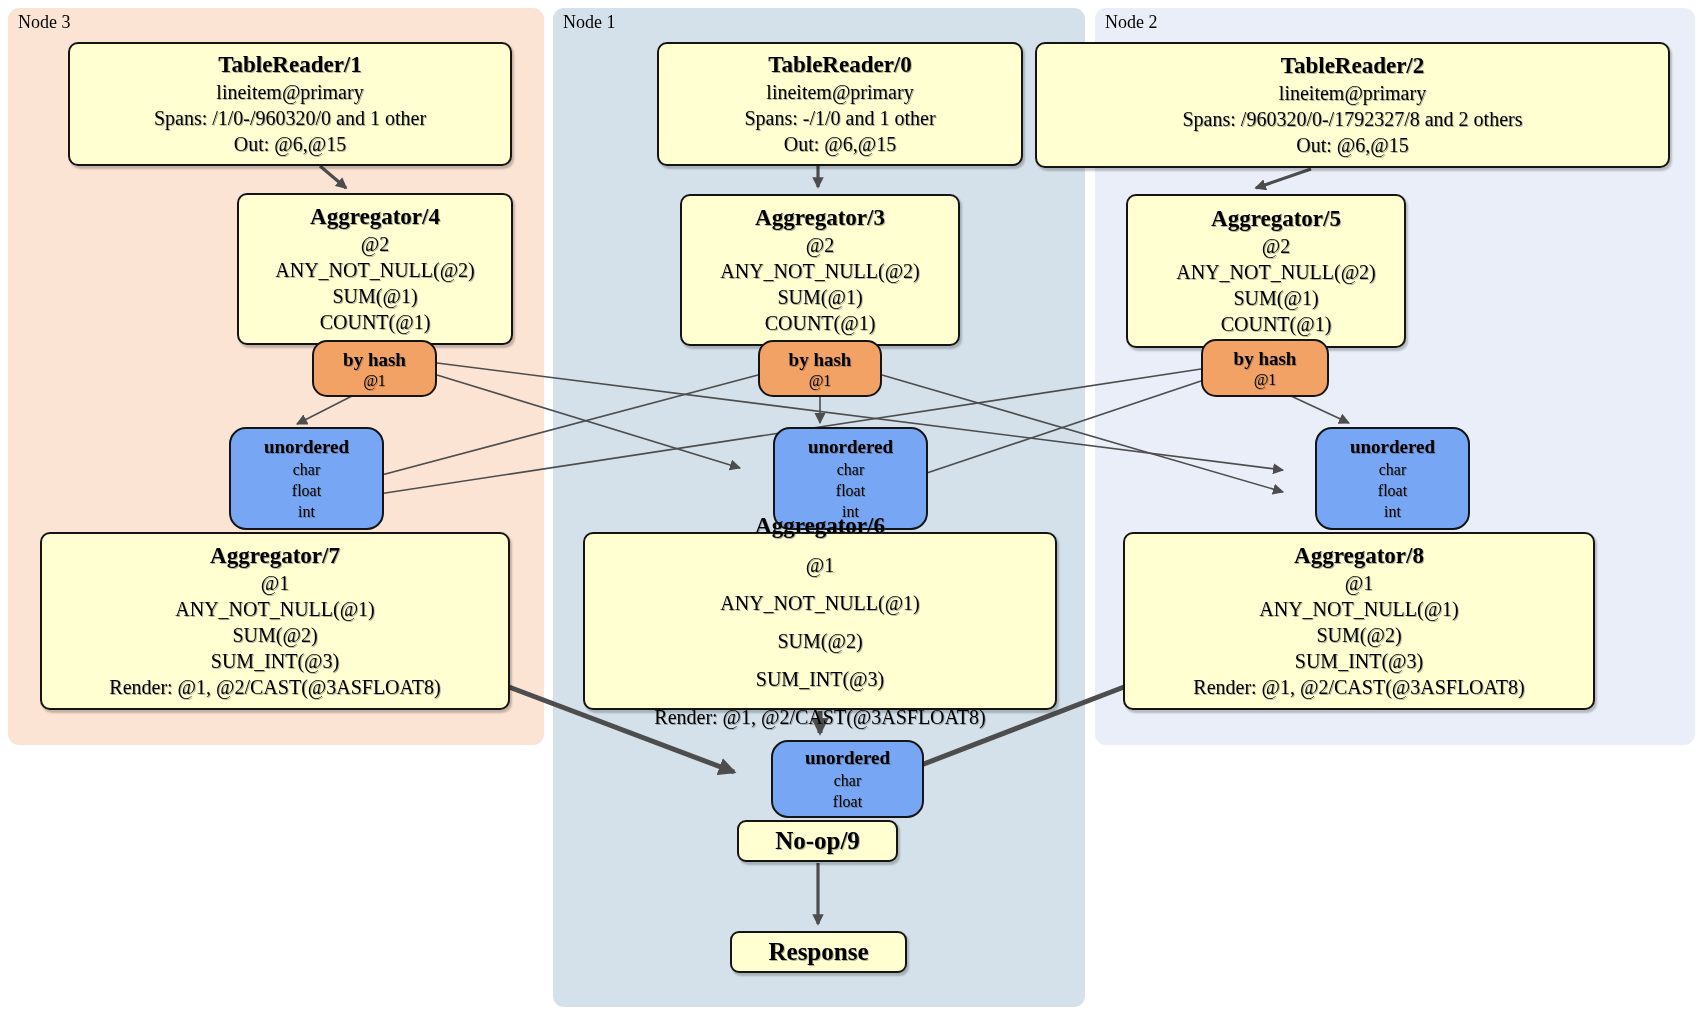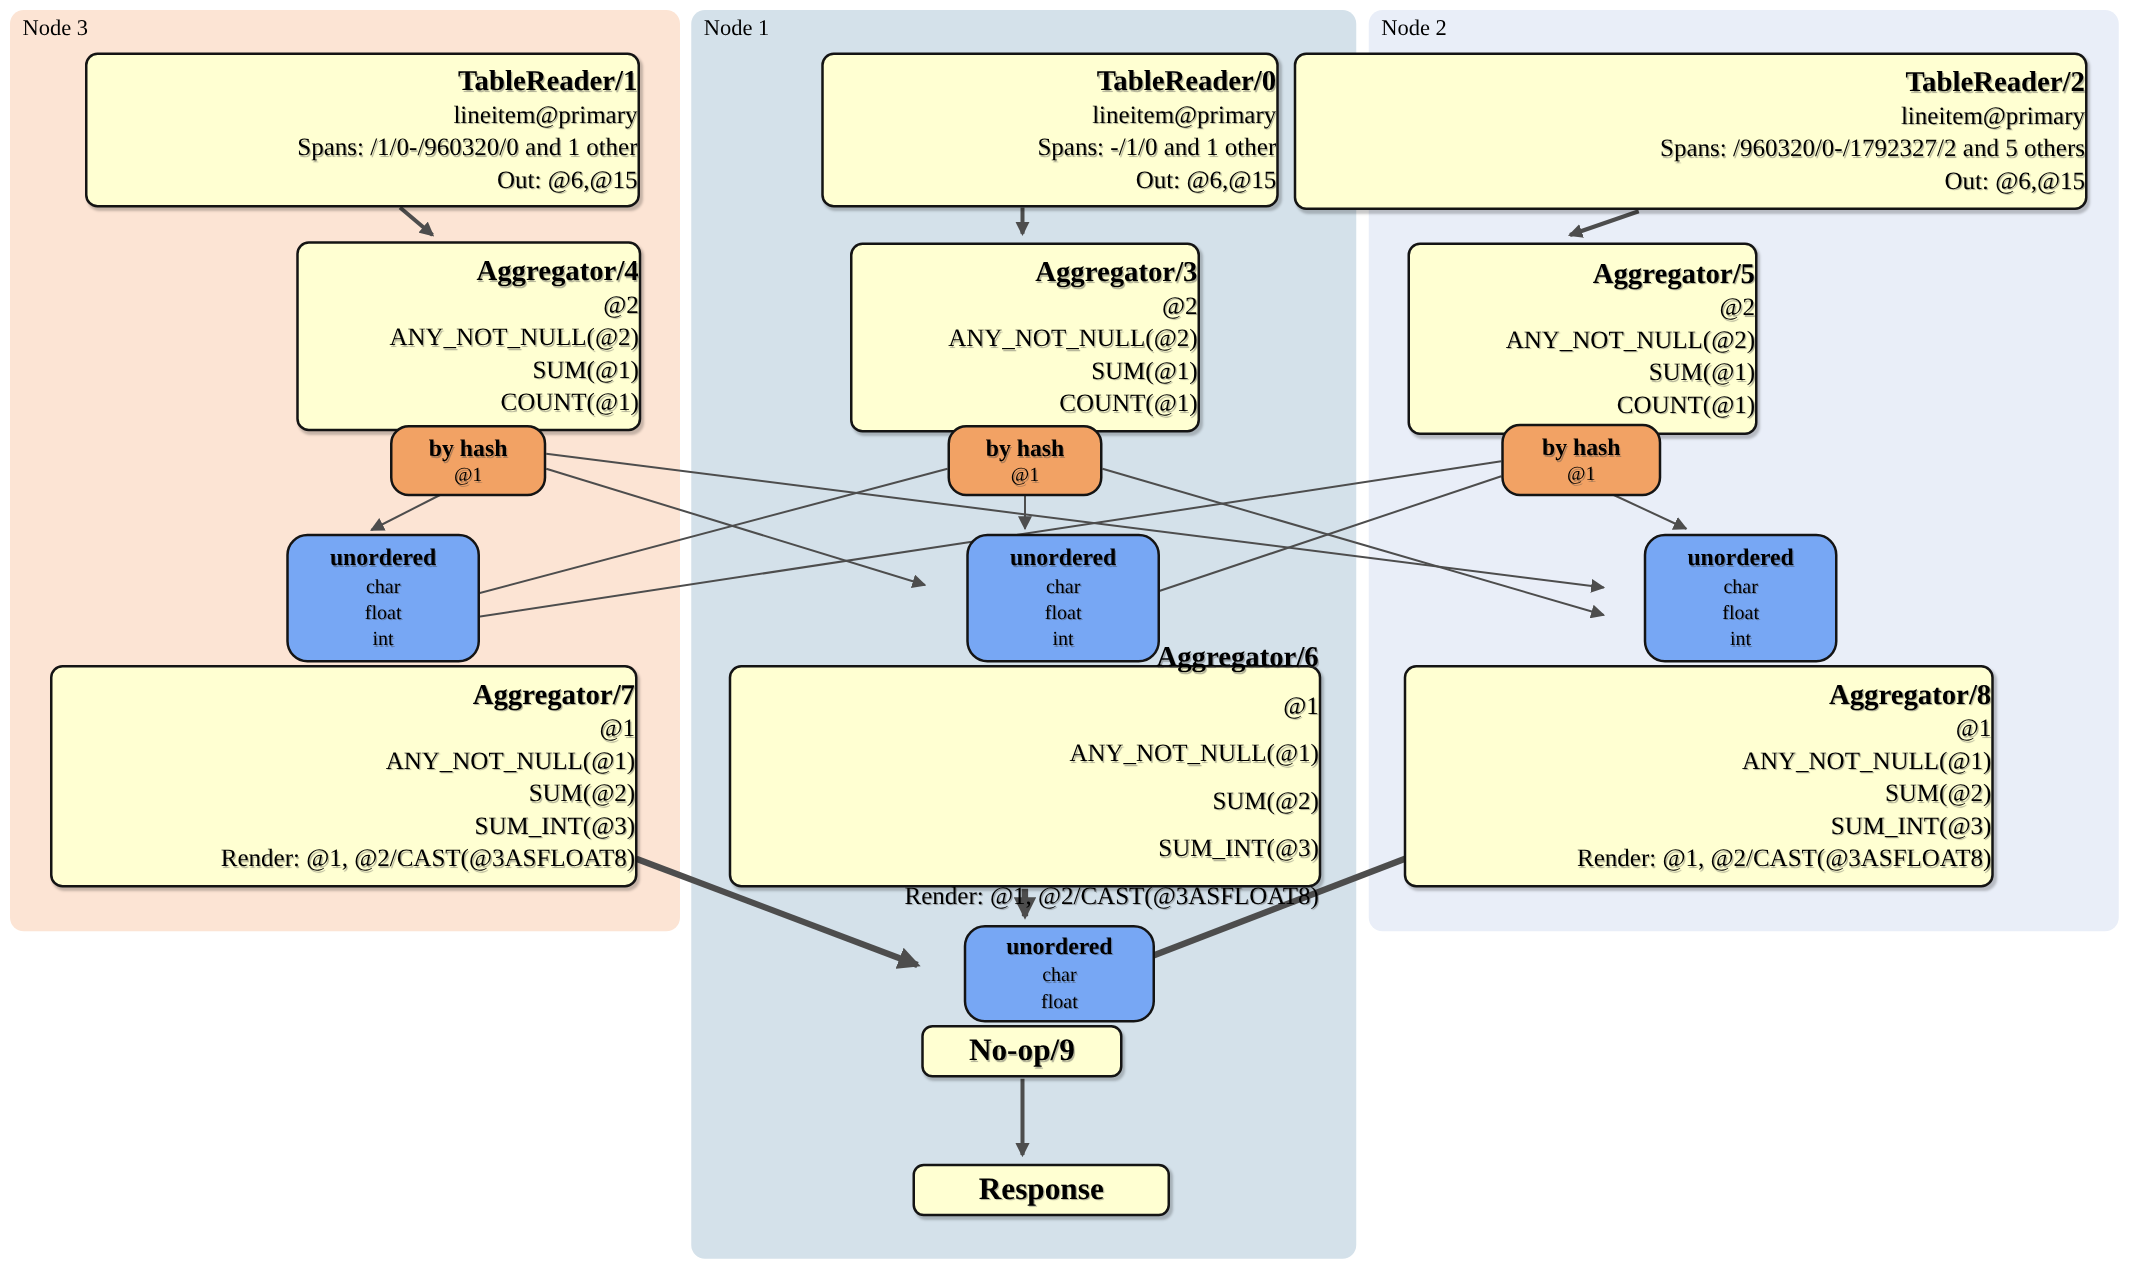--- a/index.html
+++ b/index.html
@@ -11,21 +11,21 @@
   .panel-label{position:absolute;font-size:18px;line-height:22px;color:#000;z-index:3;}
   #edges{position:absolute;left:0;top:0;z-index:1;}
   #edges line{stroke:var(--edge);}
   #edges .thin{stroke-width:1.6;}
   #edges .mid{stroke-width:3.2;}
   #edges .thick{stroke-width:5;}
   .ah{fill:var(--edge);}
   .node-box{
     position:absolute;z-index:2;box-sizing:border-box;
     background:var(--box_bg);border:2px solid var(--border);border-radius:10px;
-    display:flex;flex-direction:column;align-items:flex-end;justify-content:center;
+    display:flex;flex-direction:column;align-items:center;justify-content:center;
     text-align:center;box-shadow:2px 2.5px 2px rgba(0,0,0,0.22);
     text-shadow:1px 1.3px 0.6px rgba(70,70,70,0.42);
   }
   .node-box .title{font-weight:bold;font-size:23px;line-height:28px;}
   .node-box .line{font-size:20px;line-height:26px;white-space:nowrap;}
   .router{
     position:absolute;z-index:2;box-sizing:border-box;
     background:var(--router_bg);border:2px solid var(--border);border-radius:15px;
     display:flex;flex-direction:column;align-items:center;justify-content:center;
     text-align:center;text-shadow:1px 1.2px 0.5px rgba(70,70,70,0.4);
@@ -152,21 +152,21 @@
     <div class="line">@1</div>
     <div class="line">ANY_NOT_NULL(@1)</div>
     <div class="line">SUM(@2)</div>
     <div class="line">SUM_INT(@3)</div>
     <div class="line">Render: @1, @2/CAST(@3ASFLOAT8)</div>
   </div>
 
   <div class="node-box" style="left:1035px;top:42px;width:635px;height:126px;">
     <div class="title">TableReader/2</div>
     <div class="line">lineitem@primary</div>
-    <div class="line">Spans: /960320/0-/1792327/2 and 5 others</div>
+    <div class="line">Spans: /960320/0-/1792327/8 and 2 others</div>
     <div class="line">Out: @6,@15</div>
   </div>
   <div class="node-box" style="left:1126px;top:194px;width:280px;height:154px;padding-left:20px;">
     <div class="title">Aggregator/5</div>
     <div class="line">@2</div>
     <div class="line">ANY_NOT_NULL(@2)</div>
     <div class="line">SUM(@1)</div>
     <div class="line">COUNT(@1)</div>
   </div>
   <div class="router" style="left:1201px;top:339px;width:128px;height:58px;">
@@ -189,17 +189,17 @@
   </div>
 
   <div class="sync" style="left:742px;top:740px;width:153px;height:78px;">
     <div class="title">unordered</div>
     <div class="line">char</div>
     <div class="line">float</div>
   </div>
   <div class="mini-box" style="left:737px;top:820px;width:161px;height:42px;">
     <span>No-op/9</span>
   </div>
-  <div class="mini-box" style="left:730px;top:931px;width:206px;height:42px;">
+  <div class="mini-box" style="left:730px;top:931px;width:177px;height:42px;">
     <span>Response</span>
   </div>
 
 </div>
 
 </body></html>

